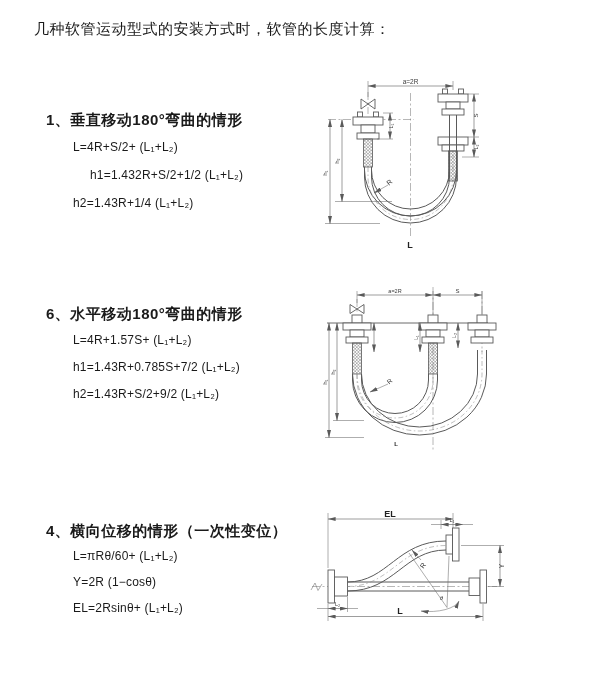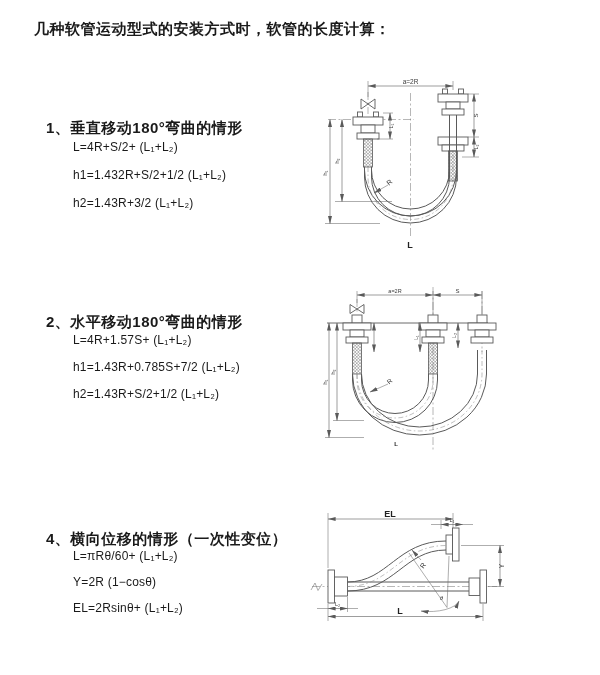--- a/index.html
+++ b/index.html
@@ -2,48 +2,48 @@
 <html><head>
 <meta charset="utf-8">
 <style>
   html,body{margin:0;padding:0;}
   body{
     width:600px;height:675px;position:relative;background:#ffffff;
     font-family:"Liberation Sans","DejaVu Sans",sans-serif;color:#1a1a1a;
     overflow:hidden;
   }
   .abs{position:absolute;white-space:nowrap;}
-  .title{left:34px;top:20px;font-size:15px;font-weight:bold;letter-spacing:.5px;}
-  .sec-h{font-size:15px;font-weight:bold;letter-spacing:.5px;margin-top:8px;}
+  .title{left:34px;top:20px;font-size:15px;font-weight:normal;letter-spacing:.5px;}
+  .sec-h{font-size:15px;font-weight:bold;letter-spacing:.5px;}
   .formula{font-size:12px;font-weight:normal;letter-spacing:.2px;}
   svg{position:absolute;overflow:visible;}
   svg text{font-family:"Liberation Sans","DejaVu Sans",sans-serif;fill:#3a3a3a;}
   .draw{stroke:#5a5a5a;stroke-width:.9;fill:none;}
   .hose{stroke:#5a5a5a;stroke-width:1;fill:none;}
   .dim{stroke:#5a5a5a;stroke-width:.6;fill:none;}
   .thin{stroke:#6a6a6a;stroke-width:.55;fill:none;}
   .cl{stroke:#7a7a7a;stroke-width:.55;fill:none;stroke-dasharray:8 2.5 2 2.5;}
   .hcl{stroke:#8a8a8a;stroke-width:.55;fill:none;stroke-dasharray:5 2.5 1.5 2.5;}
   .fit{stroke:#5a5a5a;stroke-width:.9;fill:#ffffff;}
   .biglabel{font-weight:bold;fill:#222;}
 </style>
 </head>
 <body>
 
 <div class="abs title">几种软管运动型式的安装方式时，软管的长度计算：</div>
 
 <div class="abs sec-h" style="left:46px;top:111px">1、垂直移动180°弯曲的情形</div>
 <div class="abs formula" style="left:73px;top:140px">L=4R+S/2+ (L₁+L₂)</div>
-<div class="abs formula" style="left:73px;top:168px">h1=1.432R+S/2+1/2 (L₁+L₂)</div>
-<div class="abs formula" style="left:73px;top:196px">h2=1.43R+3/2 (L₁+L₂)</div>
-
-<div class="abs sec-h" style="left:46px;top:305px">2、水平移动180°弯曲的情形</div>
+<div class="abs formula" style="left:90px;top:168px">h1=1.432R+S/2+1/2 (L₁+L₂)</div>
+<div class="abs formula" style="left:73px;top:196px">h2=1.43R+1/4 (L₁+L₂)</div>
+
+<div class="abs sec-h" style="left:46px;top:305px">6、水平移动180°弯曲的情形</div>
 <div class="abs formula" style="left:73px;top:333px">L=4R+1.57S+ (L₁+L₂)</div>
 <div class="abs formula" style="left:73px;top:360px">h1=1.43R+0.785S+7/2 (L₁+L₂)</div>
-<div class="abs formula" style="left:73px;top:387px">h2=1.43R+S/2+1/2 (L₁+L₂)</div>
+<div class="abs formula" style="left:73px;top:387px">h2=1.43R+S/2+9/2 (L₁+L₂)</div>
 
 <div class="abs sec-h" style="left:46px;top:522px">4、横向位移的情形（一次性变位）</div>
 <div class="abs formula" style="left:73px;top:549px">L=πRθ/60+ (L₁+L₂)</div>
 <div class="abs formula" style="left:73px;top:575px">Y=2R (1−cosθ)</div>
 <div class="abs formula" style="left:73px;top:601px">EL=2Rsinθ+ (L₁+L₂)</div>
 
 <svg style="left:312px;top:70px" width="186" height="192" viewBox="312 70 186 192">
   <defs>
     <marker id="a1" viewBox="0 0 8 4" markerWidth="8" markerHeight="4" refX="7.6" refY="2" orient="auto-start-reverse" markerUnits="userSpaceOnUse">
       <path d="M0,0 L8,2 L0,4 Z" fill="#5a5a5a"></path>

